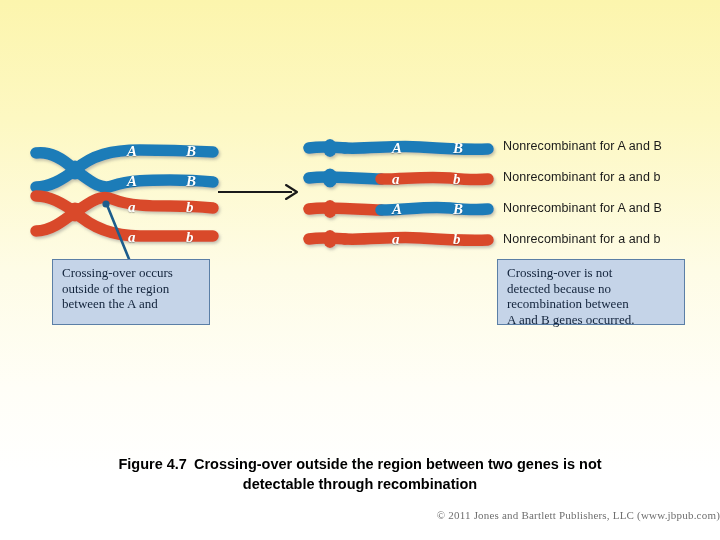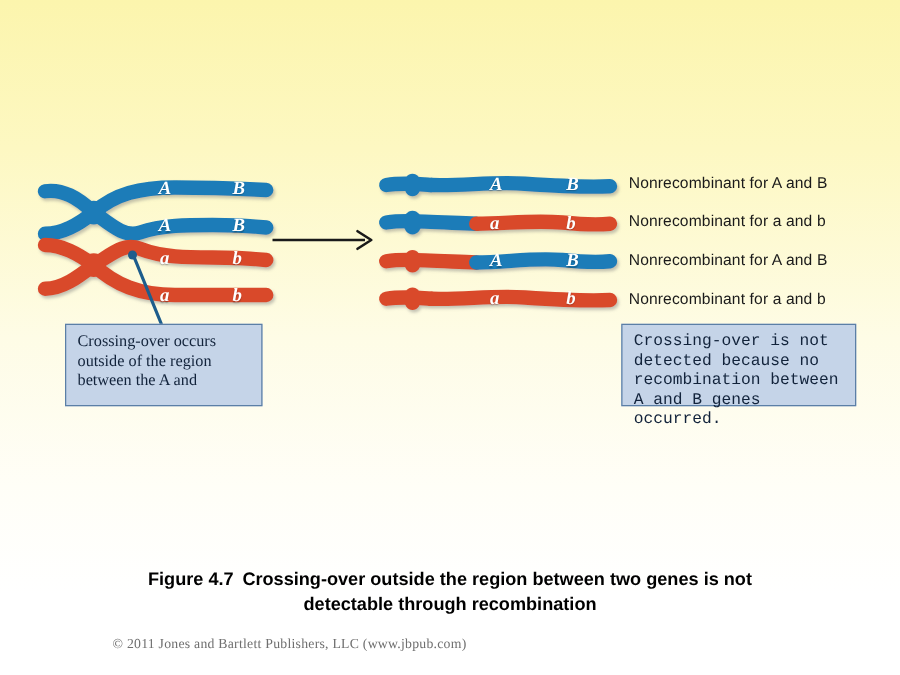--- a/index.html
+++ b/index.html
@@ -64,21 +64,21 @@
     font-weight:bold;
     color:#000000;
     line-height:20px;
     margin-top:16px;
   }
   #caption .sp{display:inline-block;width:7px;}
 
   
   #footer{
     position:absolute;left:0;top:509px;width:720px;
-    text-align:left;
+    text-align:right;
     font-family:"Liberation Serif",serif;
     font-size:11px;
     color:#6f6f6f;
     letter-spacing:.2px;
   }
   #footer-inner{display:inline-block;padding-left:90px;}
 </style>
 </head>
 <body>
 
@@ -172,21 +172,21 @@
     <span class="statlabel" style="left:503px;top:232px;">
       <span>Nonrecombinant for a and b</span>
     </span>
 
     <div class="callout" style="left:52px;top:259px;width:158px;height:66px;">
       <div>Crossing-over occurs</div>
       <div>outside of the region</div>
       <div>between the A and</div>
     </div>
 
-    <div class="callout" style="left:497px;top:259px;width:188px;height:66px;font-family:Liberation Mono, monospace;">
+    <div class="callout" style="left:497px;top:259px;width:188px;height:66px;">
       <div>Crossing-over is not</div>
       <div>detected because no</div>
       <div>recombination between</div>
       <div>A and B genes occurred.</div>
     </div>
 
   </div>
 
   <div id="caption">
     <span>Figure 4.7</span><span class="sp"></span><span>Crossing-over outside the region between two genes is not</span>

